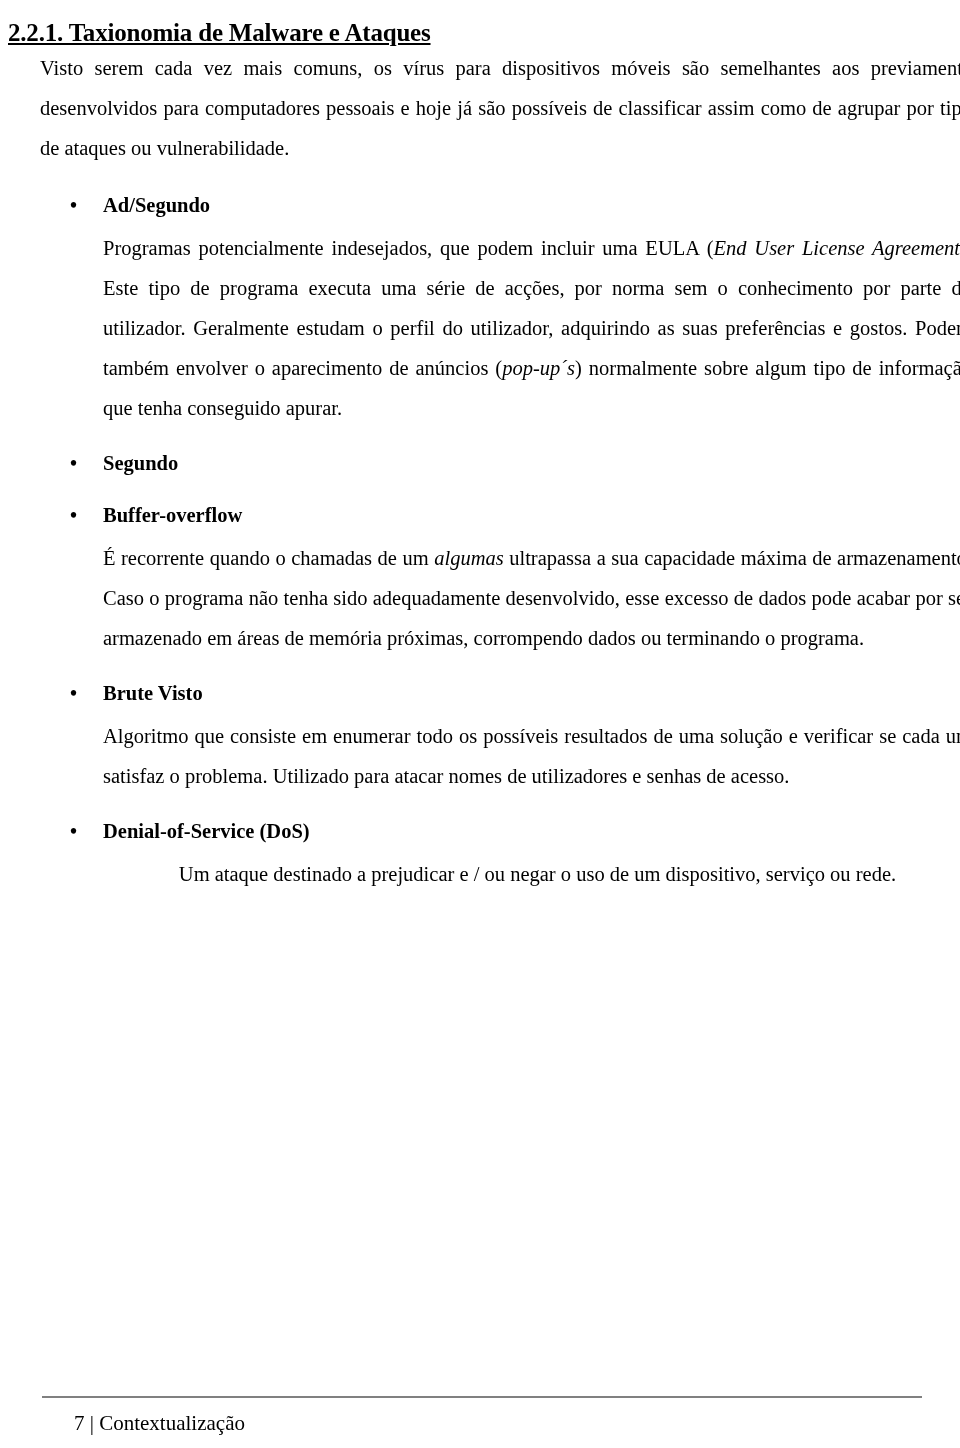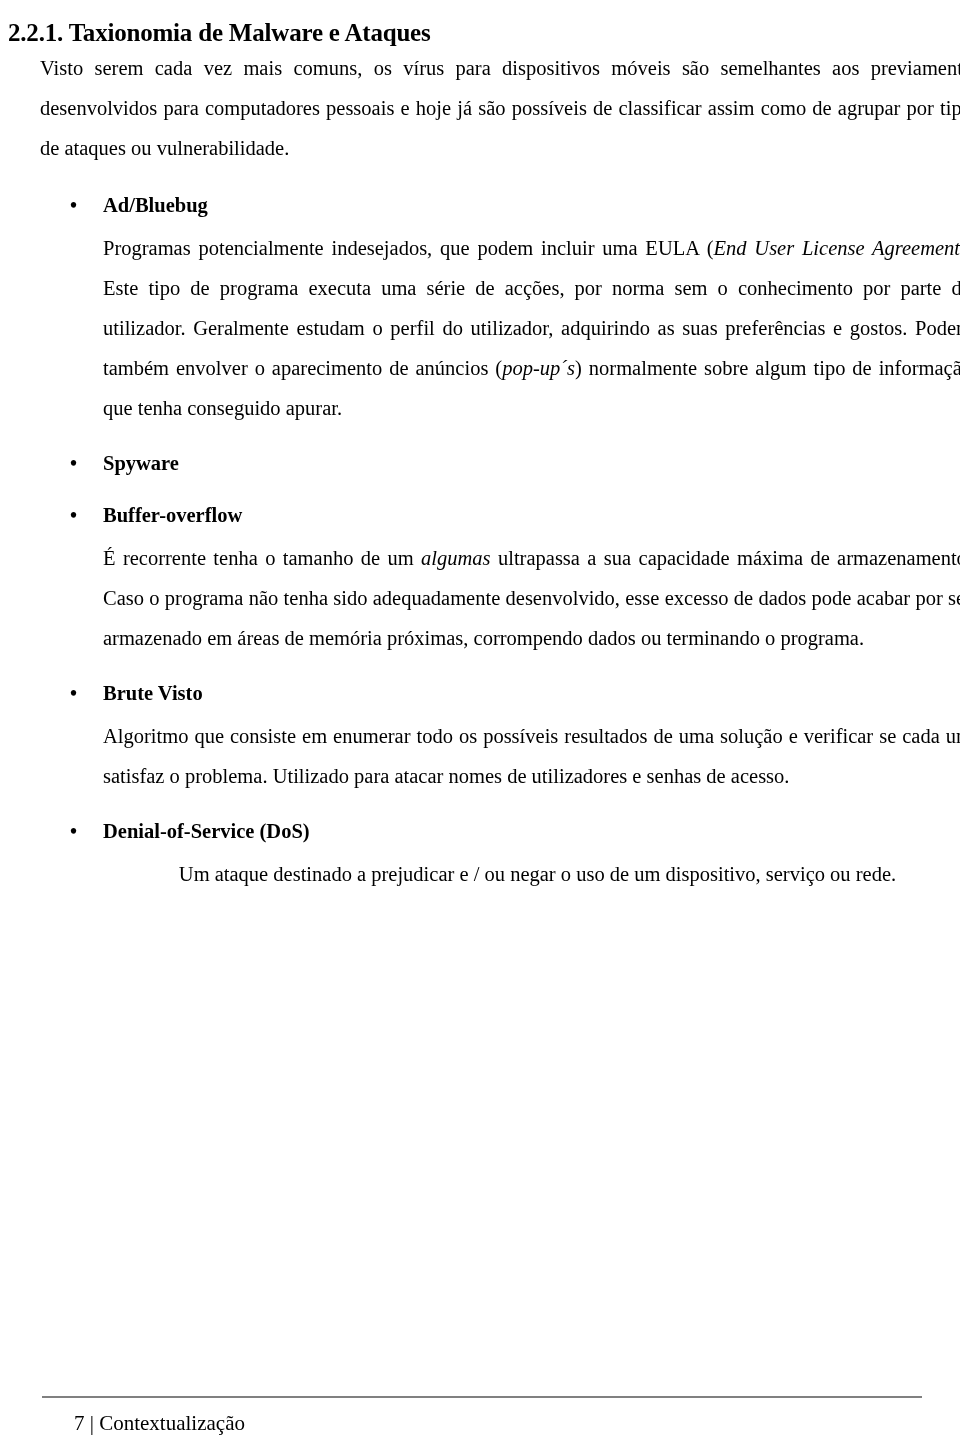--- a/index.html
+++ b/index.html
@@ -25,20 +25,21 @@
 
   
   .section-heading {
     position: absolute;
     top: 2px;
     left: 8px;
     font-size: 25px;
     font-weight: bold;
     letter-spacing: -0.2px;
     white-space: nowrap;
+    text-decoration: underline;
   }
 
   
   .content {
     position: absolute;
     top: 48px;
     left: 40px;
     width: 932px;
   }
 
@@ -126,36 +127,36 @@
 
   <div class="content">
 
     <p class="para intro">Visto serem cada vez mais comuns, os vírus para dispositivos móveis são semelhantes aos previamente desenvolvidos para computadores pessoais e hoje já são possíveis de classificar assim como de agrupar por tipo de ataques ou vulnerabilidade.</p>
 
     <div class="gap-para"></div>
 
 
     <div class="term-block">
       <div class="term-head">
-        <span class="bullet">•</span><span>Ad/Bluebug</span>
+        <span class="bullet">•</span><span>Ad/Segundo</span>
       </div>
       <div class="term-body"><span>Programas potencialmente indesejados, que podem incluir uma EULA (</span><em>End User License Agreement</em><span>). Este tipo de programa executa uma série de acções, por norma sem o conhecimento por parte do utilizador. Geralmente estudam o perfil do utilizador, adquirindo as suas preferências e gostos. Podem também envolver o aparecimento de anúncios (</span><em>pop-up´s</em><span>) normalmente sobre algum tipo de informação que tenha conseguido apurar.</span></div>
     </div>
 
     <div class="term-block">
       <div class="term-head">
-        <span class="bullet">•</span><span>Spyware</span>
+        <span class="bullet">•</span><span>Segundo</span>
       </div>
     </div>
 
     <div class="term-block">
       <div class="term-head">
         <span class="bullet">•</span><span>Buffer-overflow</span>
       </div>
-      <div class="term-body"><span>É recorrente tenha o tamanho de um </span><em>algumas</em><span> ultrapassa a sua capacidade máxima de armazenamento. Caso o programa não tenha sido adequadamente desenvolvido, esse excesso de dados pode acabar por ser armazenado em áreas de memória próximas, corrompendo dados ou terminando o programa.</span></div>
+      <div class="term-body"><span>É recorrente quando o chamadas de um </span><em>algumas</em><span> ultrapassa a sua capacidade máxima de armazenamento. Caso o programa não tenha sido adequadamente desenvolvido, esse excesso de dados pode acabar por ser armazenado em áreas de memória próximas, corrompendo dados ou terminando o programa.</span></div>
     </div>
 
     <div class="term-block">
       <div class="term-head">
         <span class="bullet">•</span><span>Brute Visto</span>
       </div>
       <div class="term-body">Algoritmo que consiste em enumerar todo os possíveis resultados de uma solução e verificar se cada um satisfaz o problema. Utilizado para atacar nomes de utilizadores e senhas de acesso.</div>
     </div>
 
     <div class="term-block">

